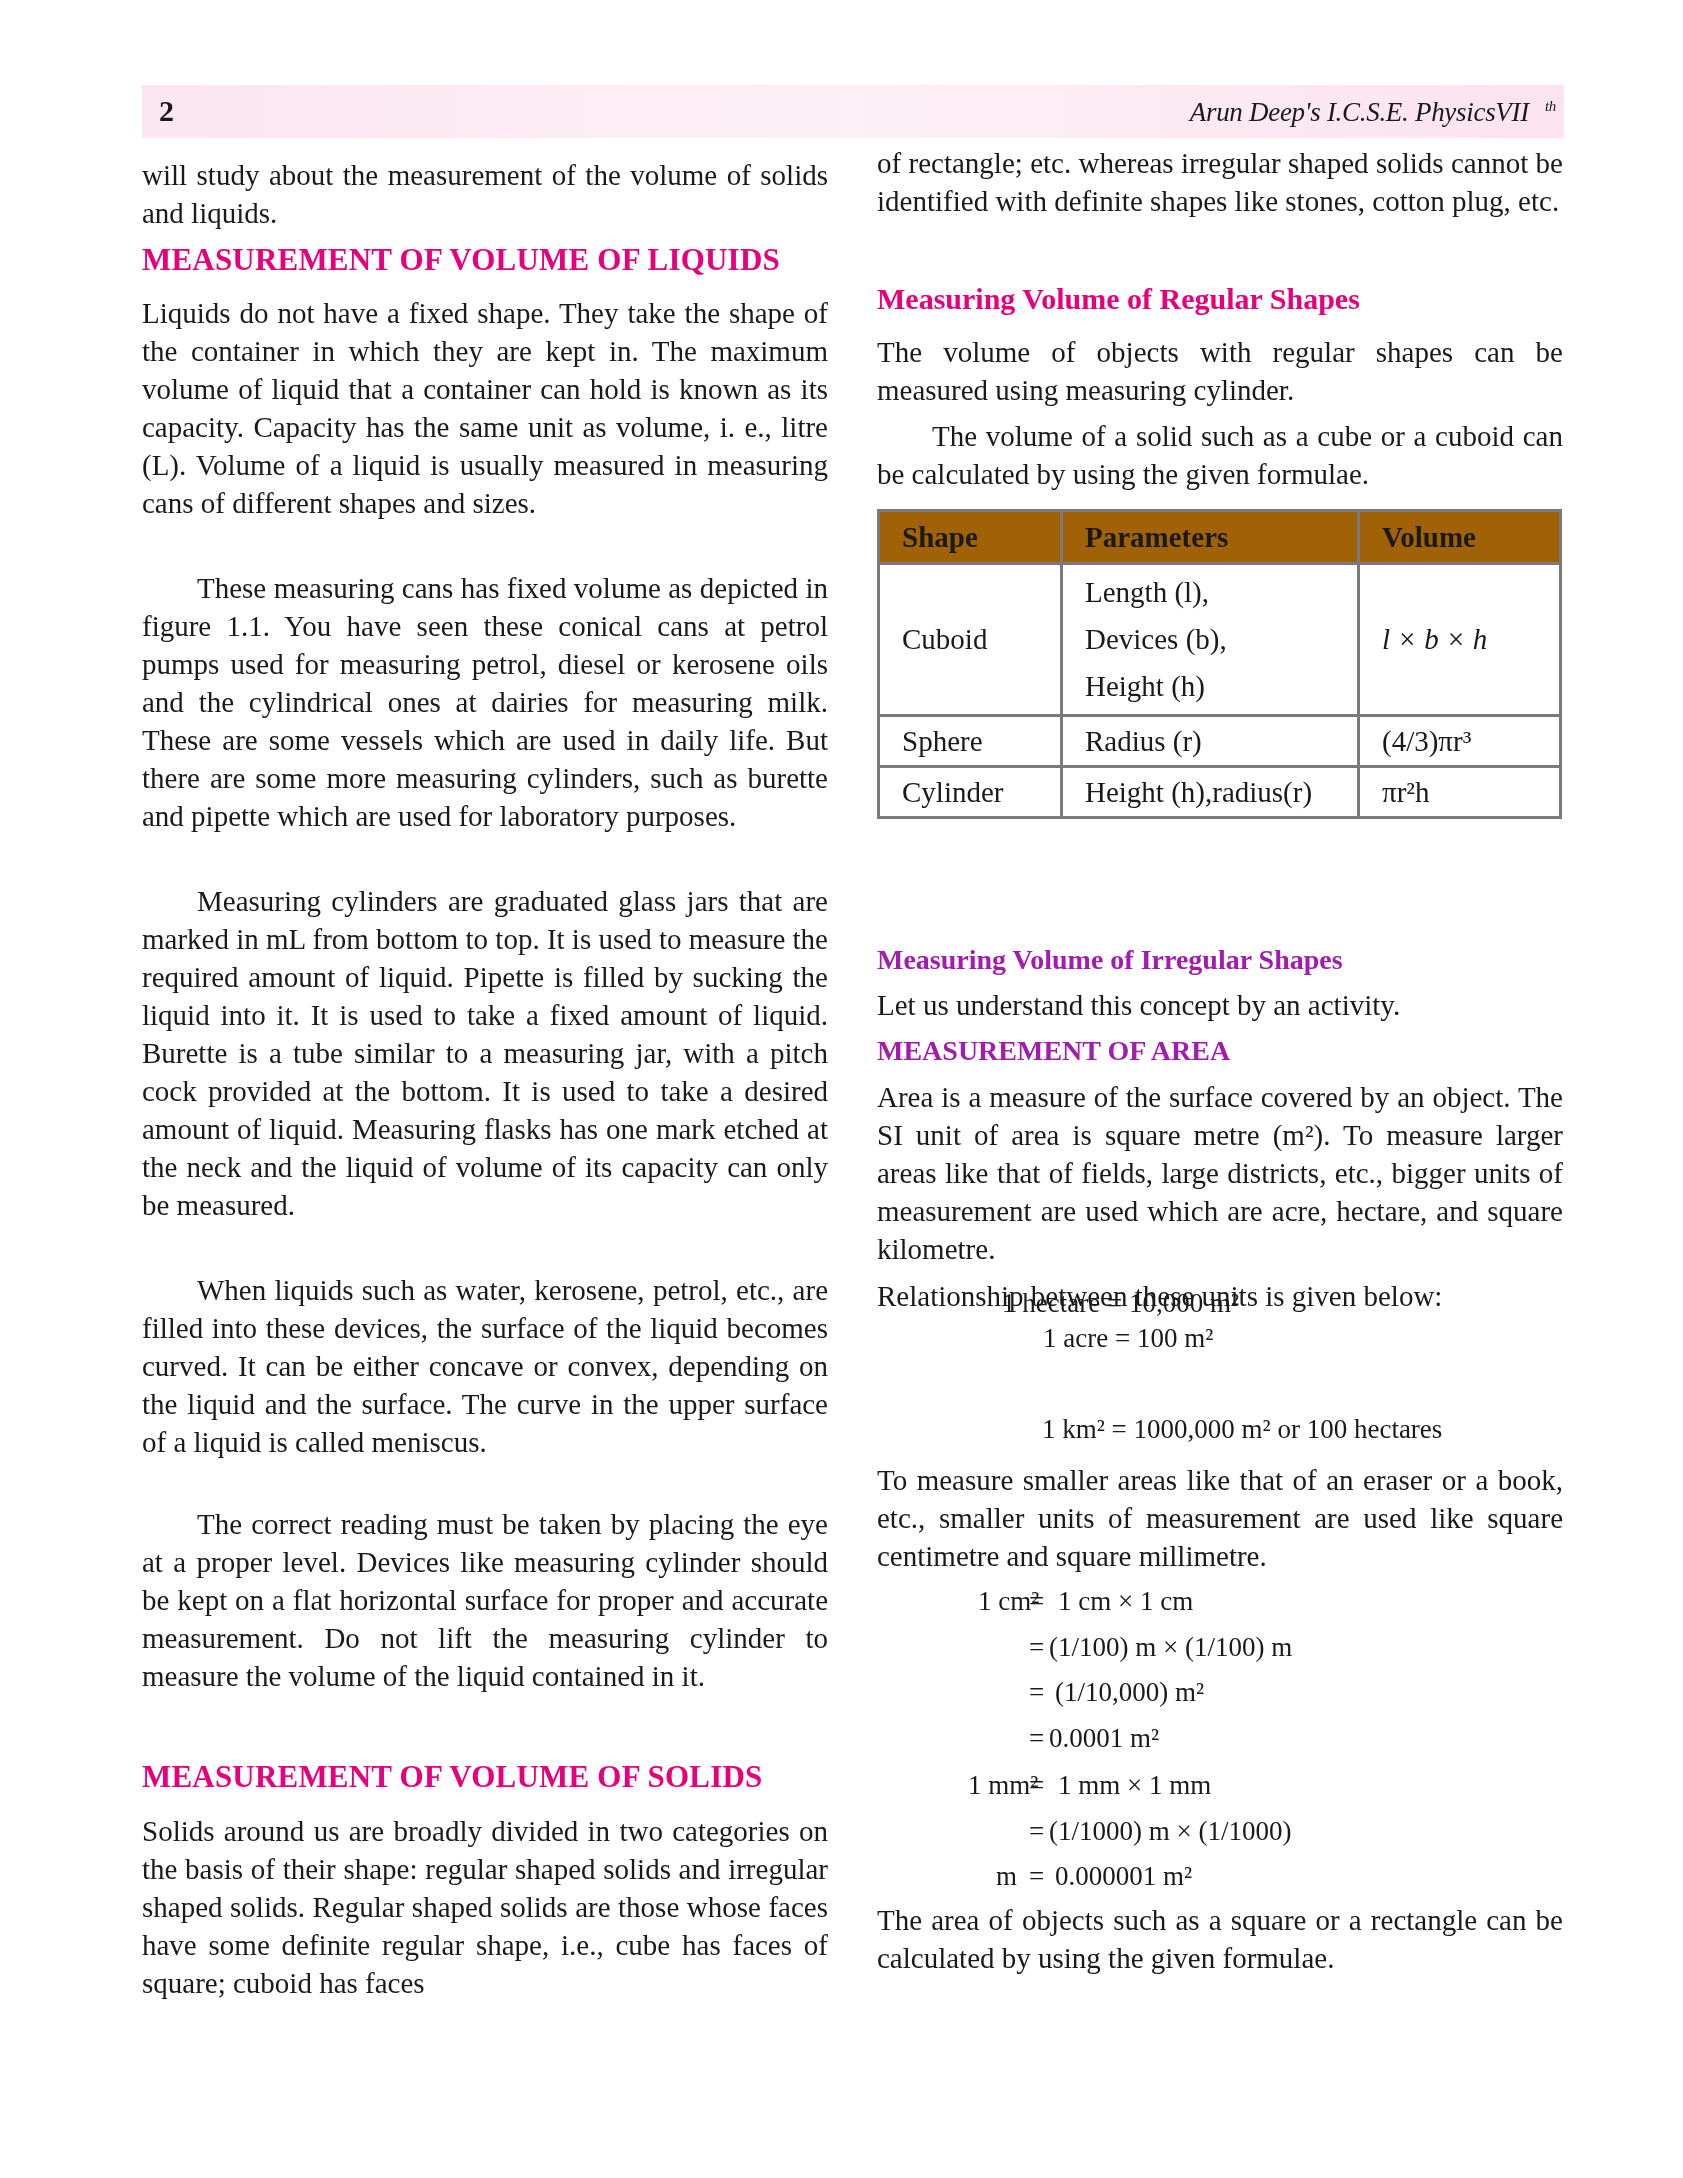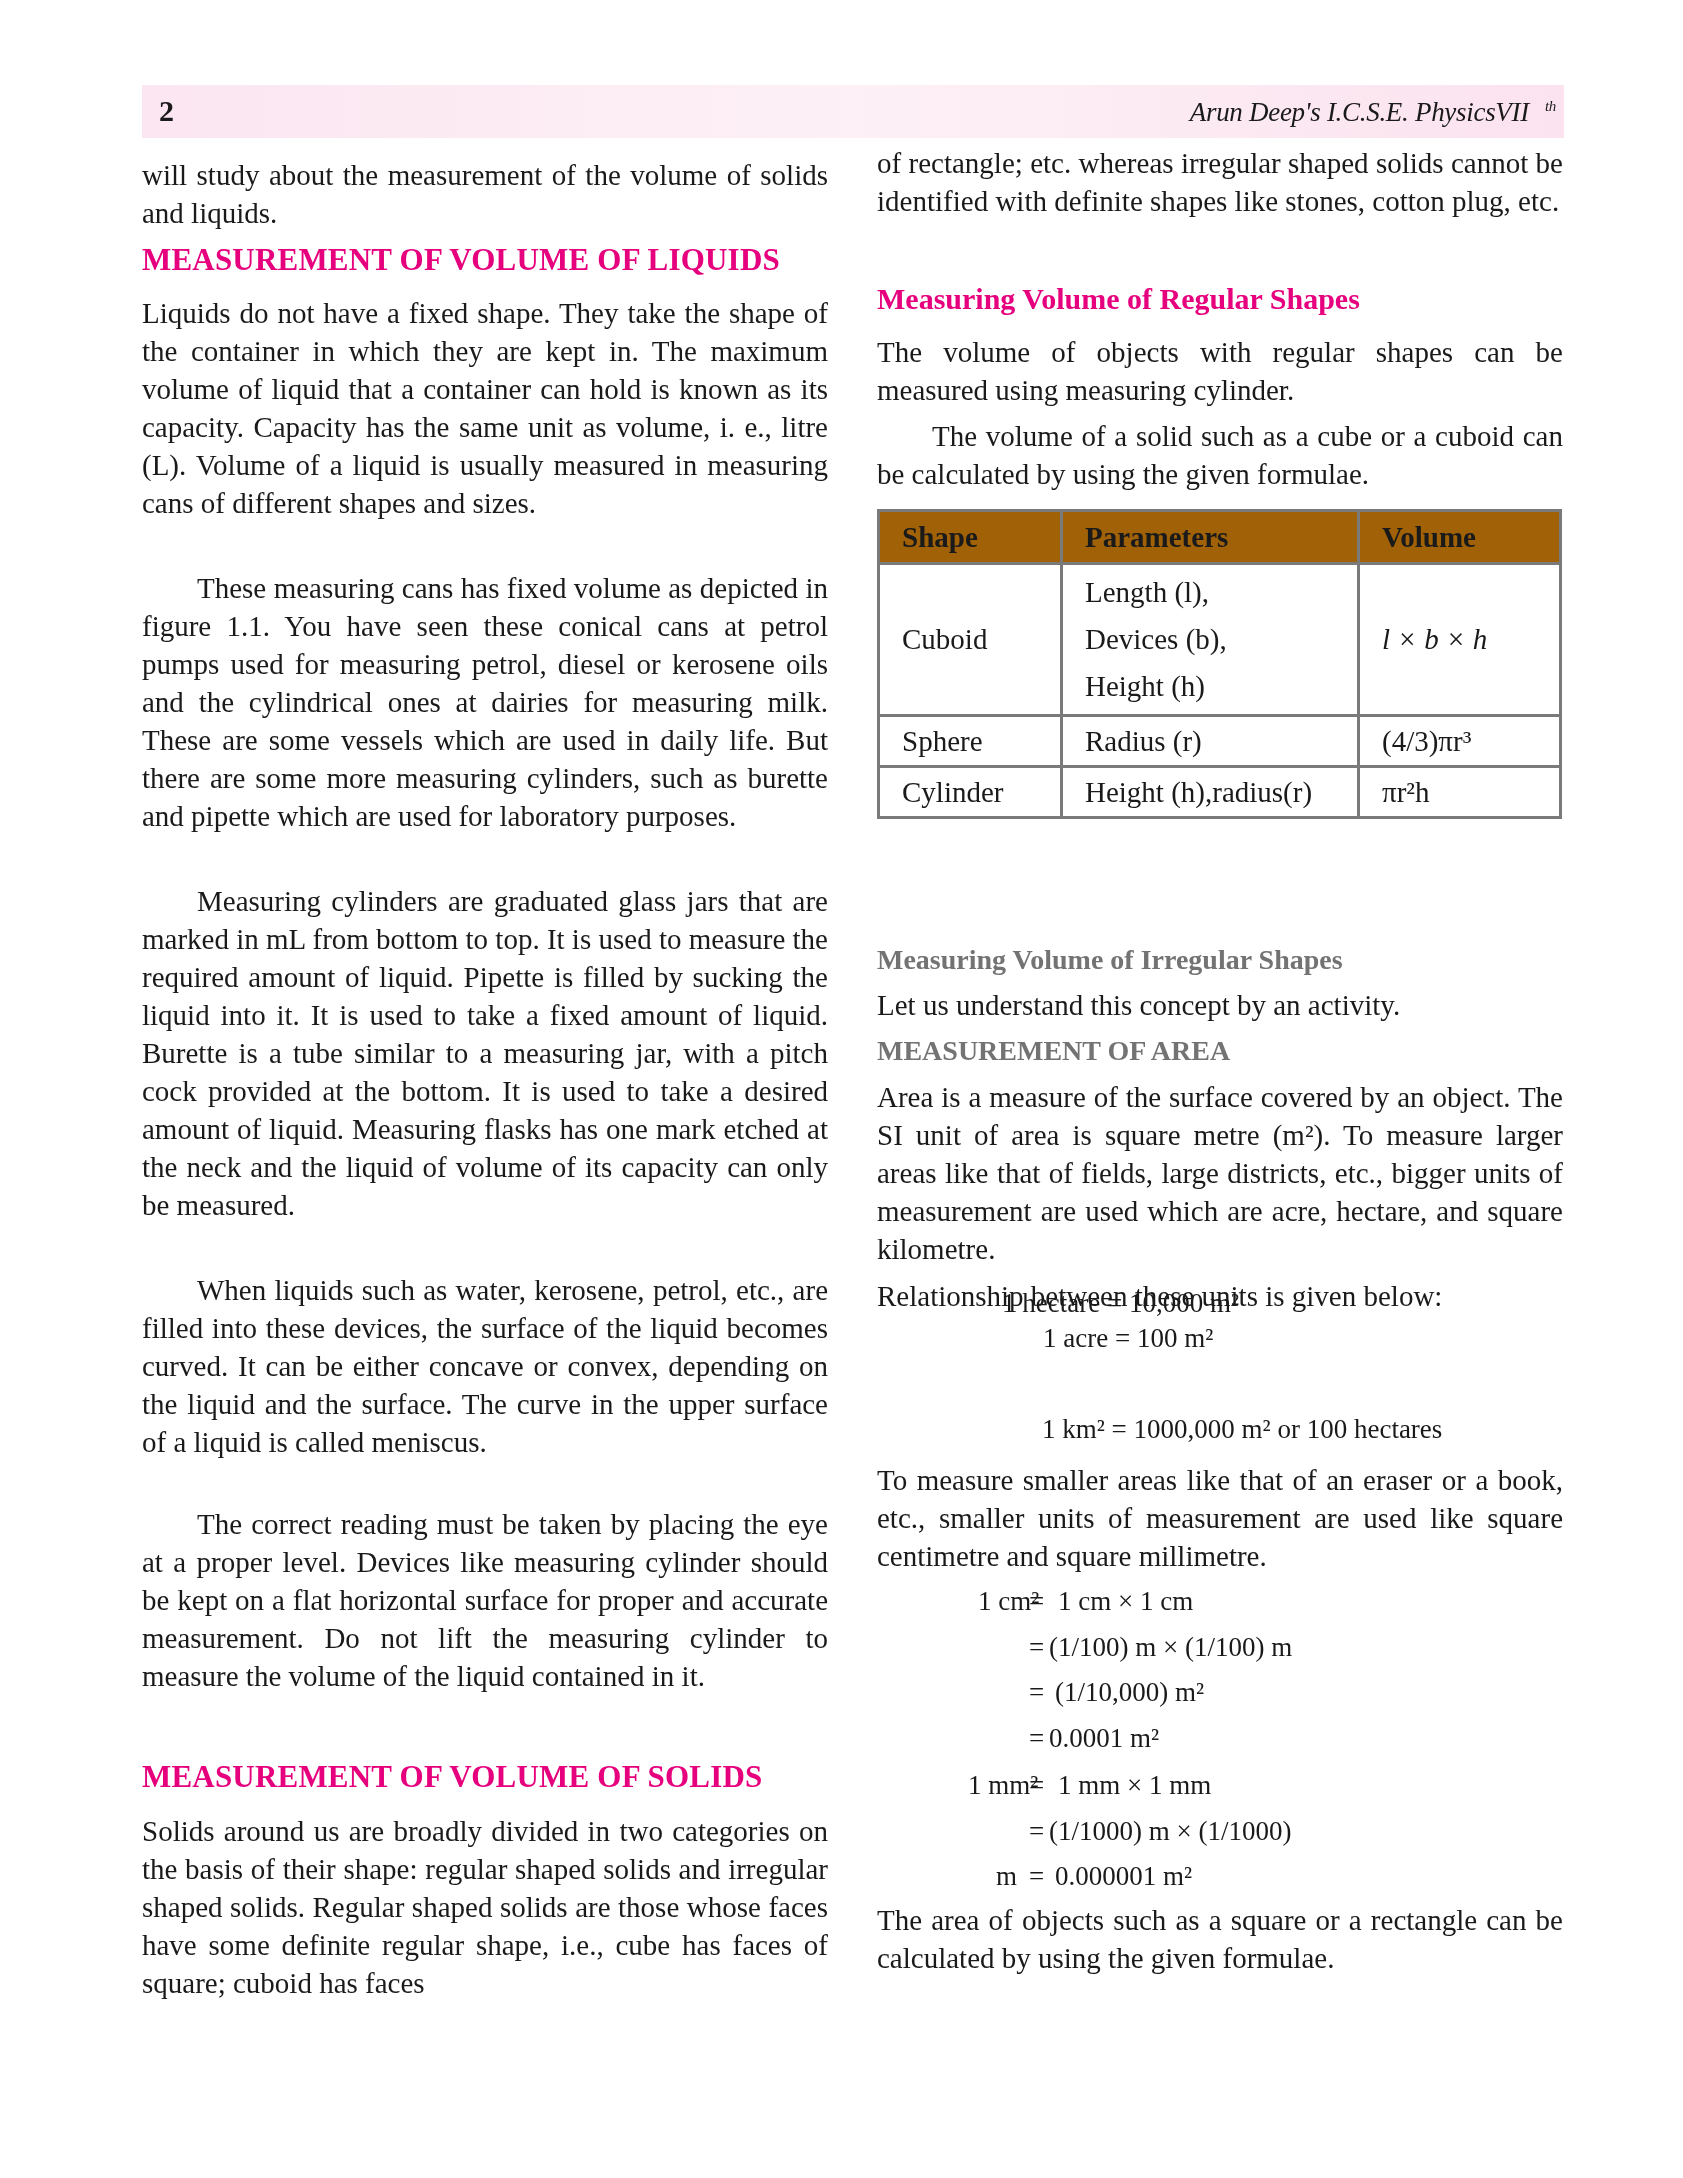--- a/index.html
+++ b/index.html
@@ -9,21 +9,21 @@
   .runhead{position:absolute;right:8px;top:12px;font-size:27px;font-style:italic;letter-spacing:-0.3px;}
   .runhead sup{font-size:15px;padding-left:16px;}
   .col{position:absolute;width:686px;font-size:29px;line-height:38px;}
   .colL{left:142px;}
   .colR{left:877px;}
   .blk{position:absolute;left:0;width:100%;text-align:justify;text-align-last:left;}
   .p{margin:0;}
   .ind{text-indent:55px;}
   .h1{color:#e6007e;font-weight:bold;font-size:31px;letter-spacing:0.2px;white-space:nowrap;}
   .h2{color:#e6007e;font-weight:bold;font-size:30px;white-space:nowrap;}
-  .h3{color:#737373;font-weight:bold;font-size:28px;white-space:nowrap;}
+  .h3{color:#a21caf;font-weight:bold;font-size:28px;white-space:nowrap;}
   table.vol{position:absolute;left:877px;top:509px;width:685px;border-collapse:collapse;font-size:29px;}
   table.vol td,table.vol th{border:3px solid #7a7a7a;padding:0 0 0 22px;text-align:left;vertical-align:middle;}
   table.vol th{background:#a16207;font-weight:bold;height:50px;}
   table.vol td{height:48px;}
   table.vol td.multi{height:149px;line-height:47px;}
   .eq{position:absolute;font-size:27px;white-space:nowrap;}
   sup{font-size:0.62em;vertical-align:super;line-height:0;}
 </style>
 </head>
 <body>

